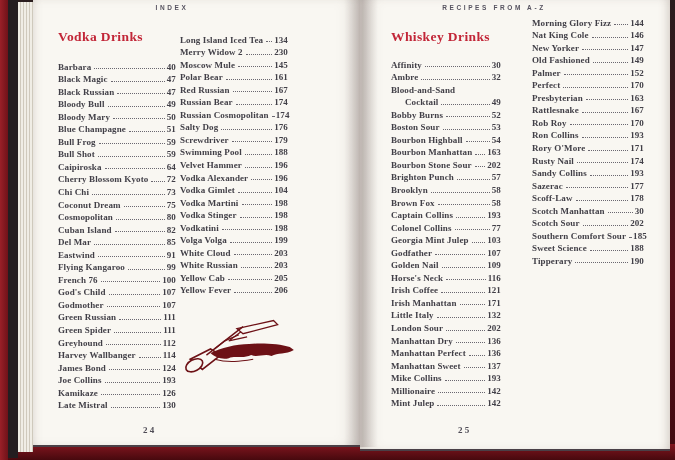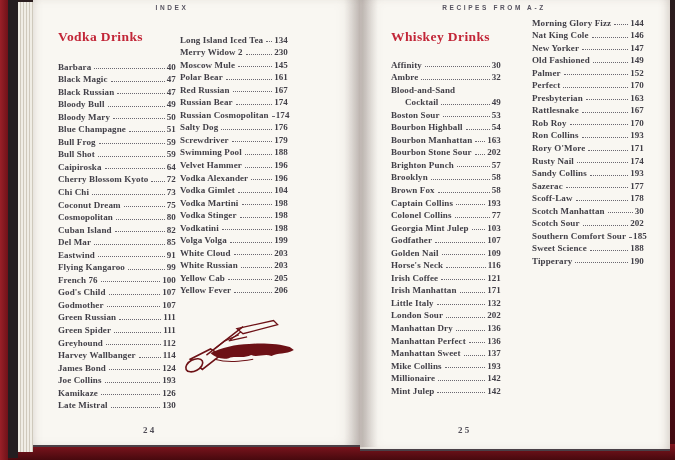--- a/index.html
+++ b/index.html
@@ -342,20 +342,25 @@
         <span class="ename">Blood-and-Sand</span>
         <span class="dots"></span>
         <span class="epage"></span>
       </div>
       <div class="entry indent">
         <span class="ename">Cocktail</span>
         <span class="dots"></span>
         <span class="epage">49</span>
       </div>
       <div class="entry">
+        <span class="ename">Bobby Burns</span>
+        <span class="dots"></span>
+        <span class="epage">52</span>
+      </div>
+      <div class="entry">
         <span class="ename">Boston Sour</span>
         <span class="dots"></span>
         <span class="epage">53</span>
       </div>
       <div class="entry">
         <span class="ename">Bourbon Highball</span>
         <span class="dots"></span>
         <span class="epage">54</span>
       </div>
       <div class="entry">

